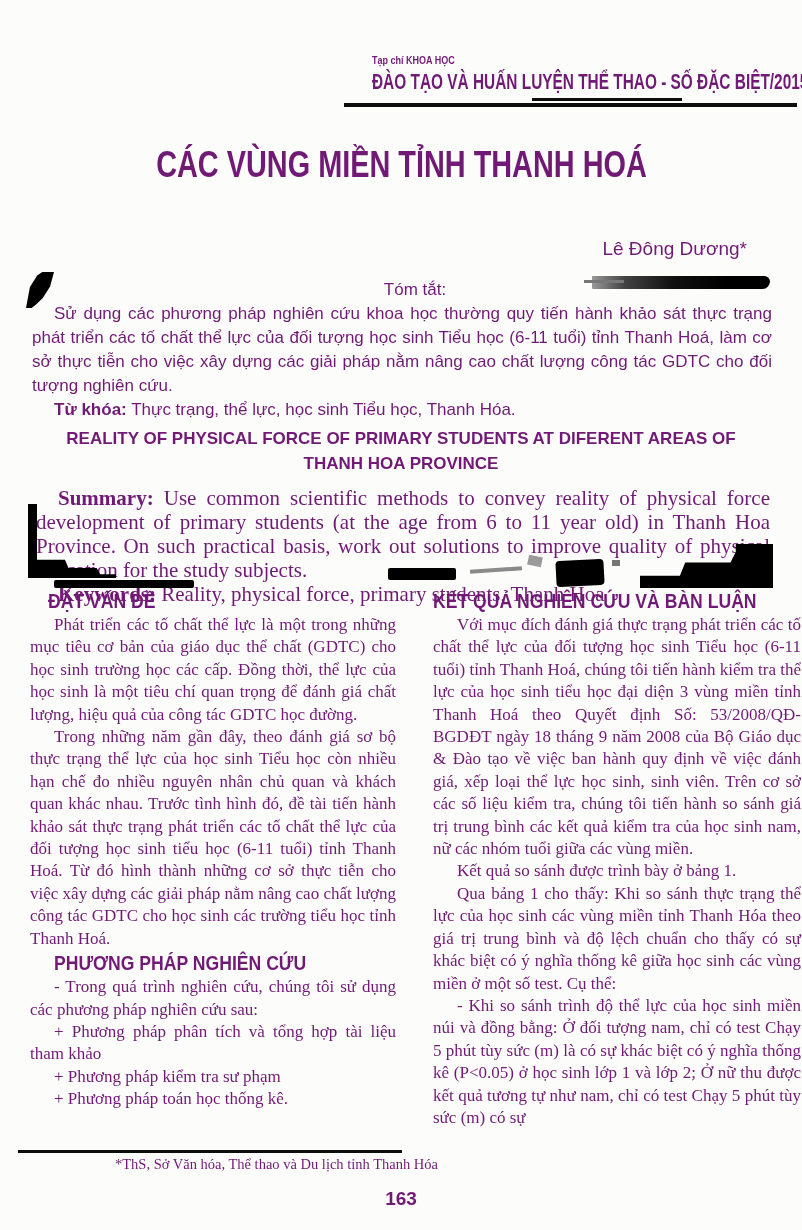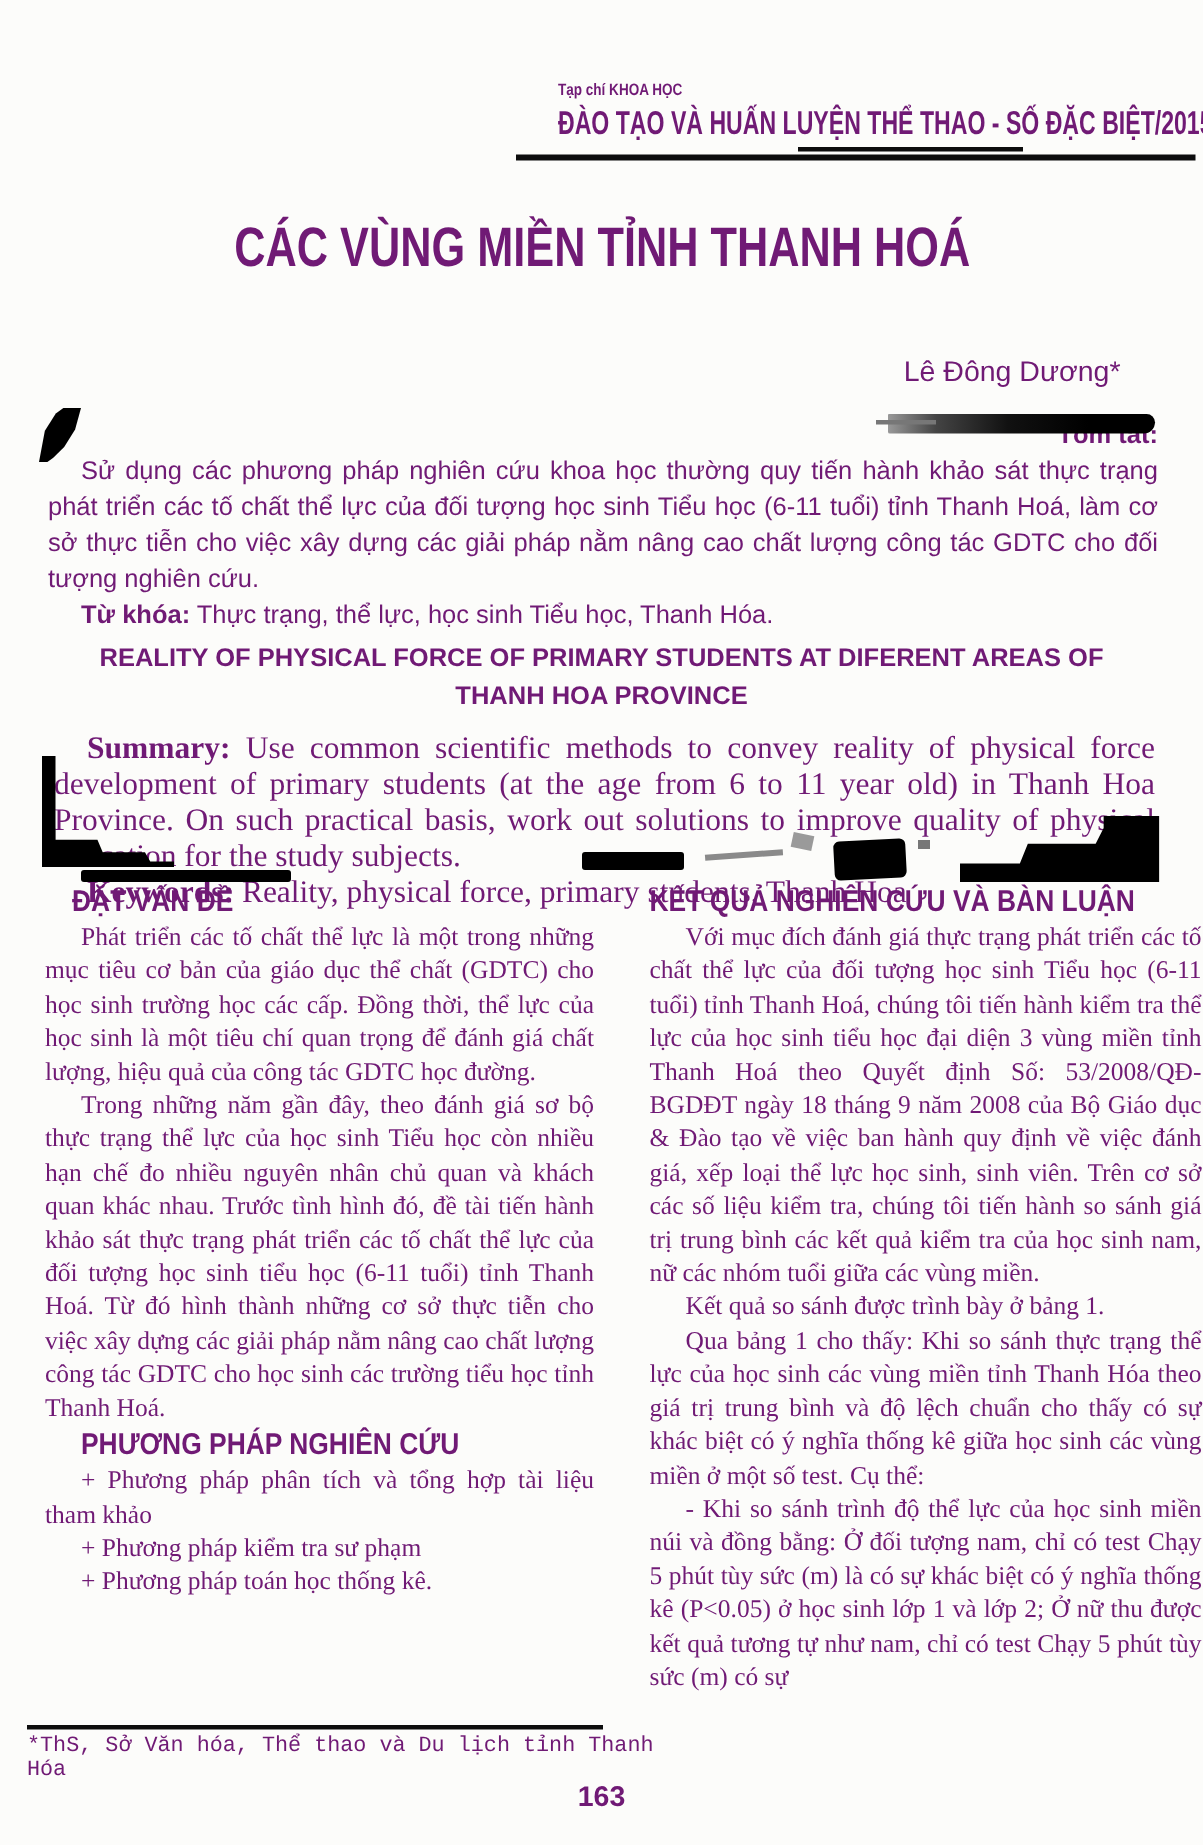--- a/index.html
+++ b/index.html
@@ -20,21 +20,21 @@
   
   .article-title{position:absolute; left:0; top:142px; width:802px; text-align:center;
     font-family:"Liberation Sans",sans-serif; font-weight:bold; line-height:46px;}
   .article-title .line{font-size:37px; white-space:nowrap;}
   .article-title .line span{display:inline-block; transform:scaleX(.78); transform-origin:50% 50%; white-space:nowrap;}
   .author{position:absolute; right:55px; top:238px; font-family:"Liberation Sans",sans-serif;
     font-weight:normal; font-size:19px;}
   
   .abstract{position:absolute; left:32px; top:278px; width:740px;
     font-family:"Liberation Sans",sans-serif; font-size:17px; line-height:24px; text-align:justify;}
-  .abstract .lbl-row{padding-left:26px; font-weight:bold; text-align:right;}
+  .abstract .lbl-row{padding-left:26px; font-weight:normal; text-align:center;}
   .abstract p{margin:0; text-indent:22px;}
   .flag-icon{position:absolute; left:-6px; top:-6px; width:28px; height:36px; background:#000;
     clip-path:polygon(0 100%, 14% 42%, 40% 10%, 58% 0, 100% 0, 86% 40%, 60% 72%, 34% 92%, 20% 100%);}
   .smudge-top{position:absolute; right:2px; top:-2px; width:178px; height:13px;
     background:linear-gradient(90deg,#999 0%,#444 18%,#111 45%,#000 75%);
     border-radius:1px 9px 12px 2px;}
   .smudge-top:after{content:""; position:absolute; left:-8px; top:4px; width:40px; height:3px; background:#777;}
   
   .eng-title{position:absolute; left:0; top:426px; width:802px; text-align:center;
     font-family:"Liberation Sans",sans-serif; font-weight:bold; font-size:17px; line-height:25px;}
@@ -61,21 +61,21 @@
   .col-right{left:406px; width:368px;margin-left:27px;}
   .col p{margin:0; text-indent:24px;}
   .col-heading{font-family:"Liberation Sans",sans-serif; font-weight:bold; font-size:20px;
     text-align:left; text-indent:0; line-height:26px;}
   .col-heading span{display:inline-block; transform:scaleX(.88); transform-origin:0 50%; white-space:nowrap;}
   .col-heading.indent1{padding-left:18px;}
   .col-heading.indent2{padding-left:24px;}
   
   .footnote-rule{position:absolute; left:18px; top:1150px; width:384px; height:3px; background:#0d0d0d;}
   .footnote{position:absolute; left:18px; top:1156px; width:420px;
-    font-family:Liberation Mono, monospace; font-size:14.5px;}
+    font-family:Liberation Serif, serif; font-size:14.5px;text-align:right;}
   .page-number{position:absolute; left:0; top:1188px; width:802px; text-align:center;
     font-family:"Liberation Sans",sans-serif; font-weight:bold; font-size:19px;}
 </style>
 </head>
 <body>
 
 <div class="page">
 
   <div class="journal-header">
     <div><span class="journal-small">Tạp chí KHOA HỌC</span></div>
@@ -116,20 +116,21 @@
   <div class="tear tear-mid-blob"></div>
   <div class="tear tear-speck1"></div>
   <div class="tear tear-speck2"></div>
   <div class="tear tear-speck3"></div>
 
   <div class="col col-left">
     <div class="col-heading indent1"><span>ĐẶT VẤN ĐỀ</span></div>
     <p>Phát triển các tố chất thể lực là một trong những mục tiêu cơ bản của giáo dục thể chất (GDTC) cho học sinh trường học các cấp. Đồng thời, thể lực của học sinh là một tiêu chí quan trọng để đánh giá chất lượng, hiệu quả của công tác GDTC học đường.</p>
     <p>Trong những năm gần đây, theo đánh giá sơ bộ thực trạng thể lực của học sinh Tiểu học còn nhiều hạn chế đo nhiều nguyên nhân chủ quan và khách quan khác nhau. Trước tình hình đó, đề tài tiến hành khảo sát thực trạng phát triển các tố chất thể lực của đối tượng học sinh tiểu học (6-11 tuổi) tỉnh Thanh Hoá. Từ đó hình thành những cơ sở thực tiễn cho việc xây dựng các giải pháp nằm nâng cao chất lượng công tác GDTC cho học sinh các trường tiểu học tỉnh Thanh Hoá.</p>
     <div class="col-heading indent2"><span>PHƯƠNG PHÁP NGHIÊN CỨU</span></div>
+    <p>- Trong quá trình nghiên cứu, chúng tôi sử dụng các phương pháp nghiên cứu sau:</p>
     <p>+ Phương pháp phân tích và tổng hợp tài liệu tham khảo</p>
     <p>+ Phương pháp kiểm tra sư phạm</p>
     <p>+ Phương pháp toán học thống kê.</p>
   </div>
 
   <div class="col col-right">
     <div class="col-heading"><span>KẾT QUẢ NGHIÊN CỨU VÀ BÀN LUẬN</span></div>
     <p>Với mục đích đánh giá thực trạng phát triển các tố chất thể lực của đối tượng học sinh Tiểu học (6-11 tuổi) tỉnh Thanh Hoá, chúng tôi tiến hành kiểm tra thể lực của học sinh tiểu học đại diện 3 vùng miền tỉnh Thanh Hoá theo Quyết định Số: 53/2008/QĐ-BGDĐT ngày 18 tháng 9 năm 2008 của Bộ Giáo dục &amp; Đào tạo về việc ban hành quy định về việc đánh giá, xếp loại thể lực học sinh, sinh viên. Trên cơ sở các số liệu kiểm tra, chúng tôi tiến hành so sánh giá trị trung bình các kết quả kiểm tra của học sinh nam, nữ các nhóm tuổi giữa các vùng miền.</p>
     <p>Kết quả so sánh được trình bày ở bảng 1.</p>
     <p>Qua bảng 1 cho thấy: Khi so sánh thực trạng thể lực của học sinh các vùng miền tỉnh Thanh Hóa theo giá trị trung bình và độ lệch chuẩn cho thấy có sự khác biệt có ý nghĩa thống kê giữa học sinh các vùng miền ở một số test. Cụ thể:</p>

